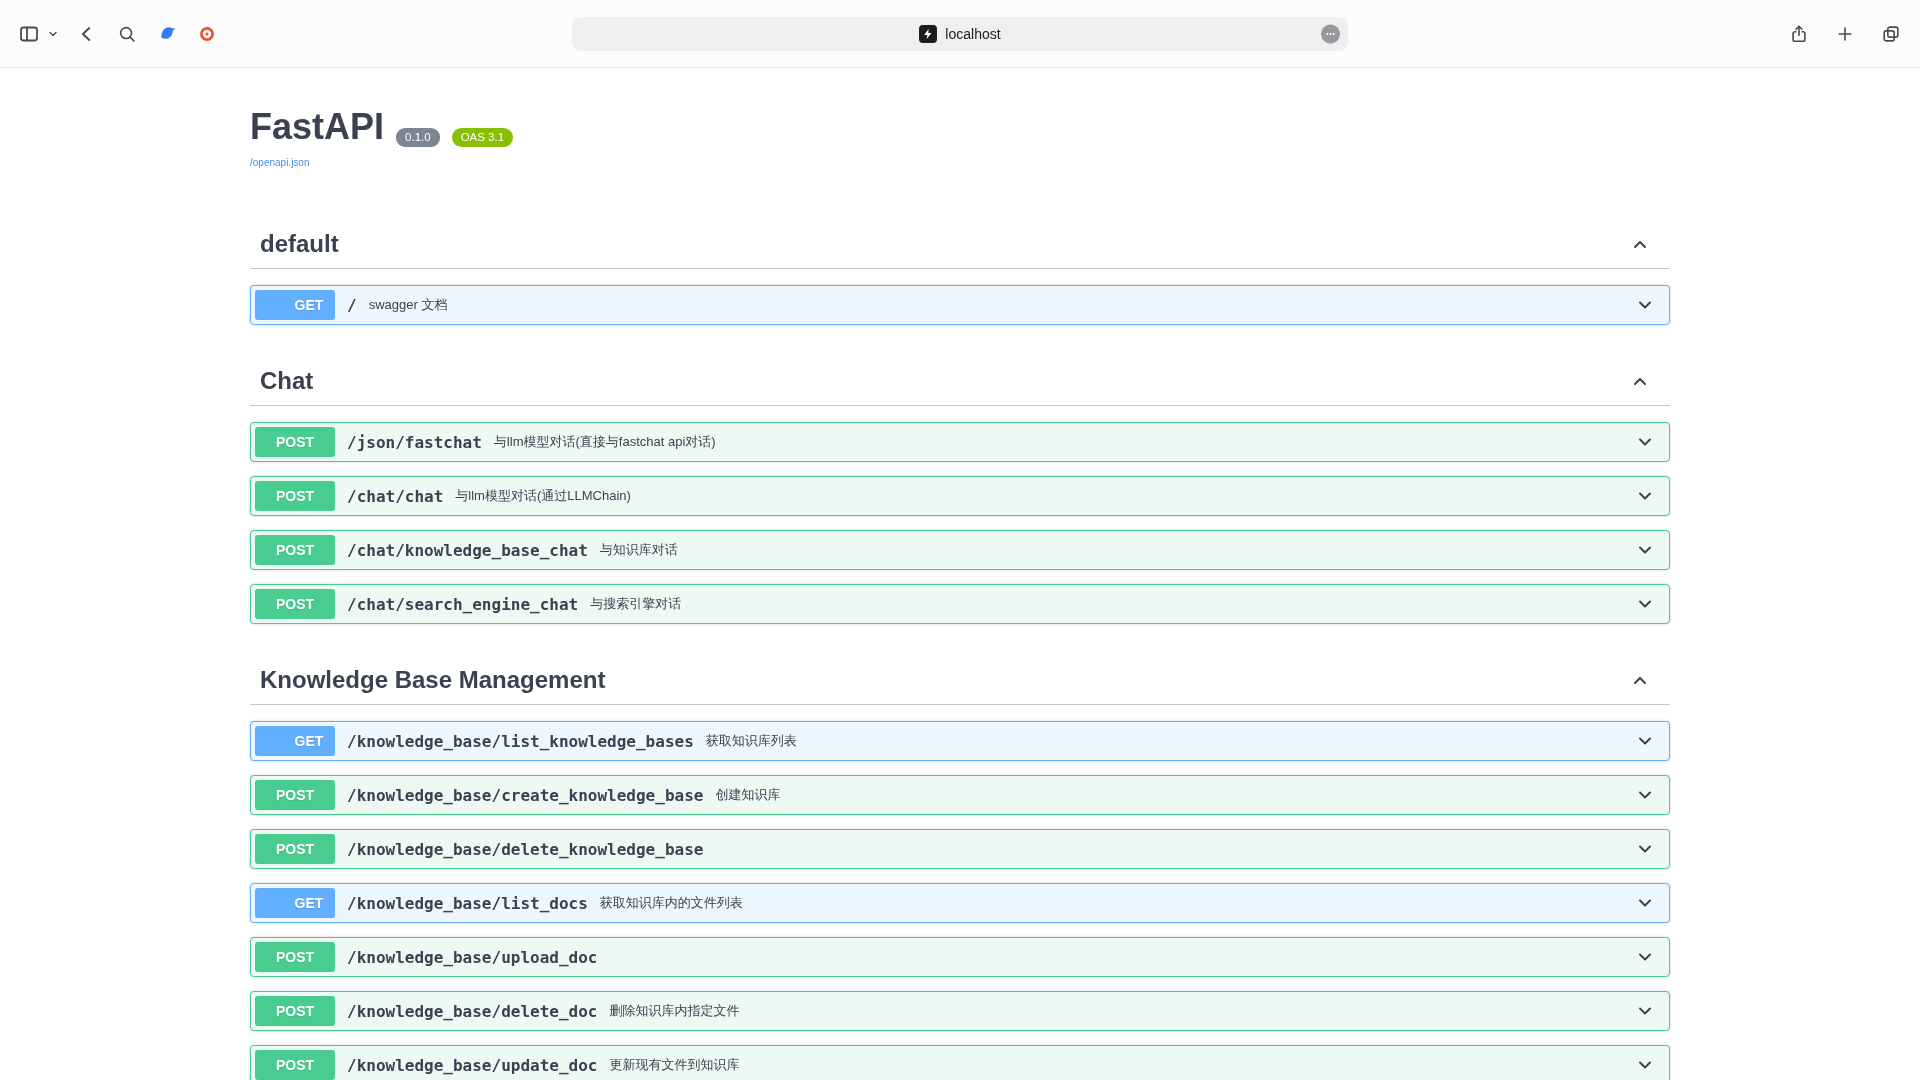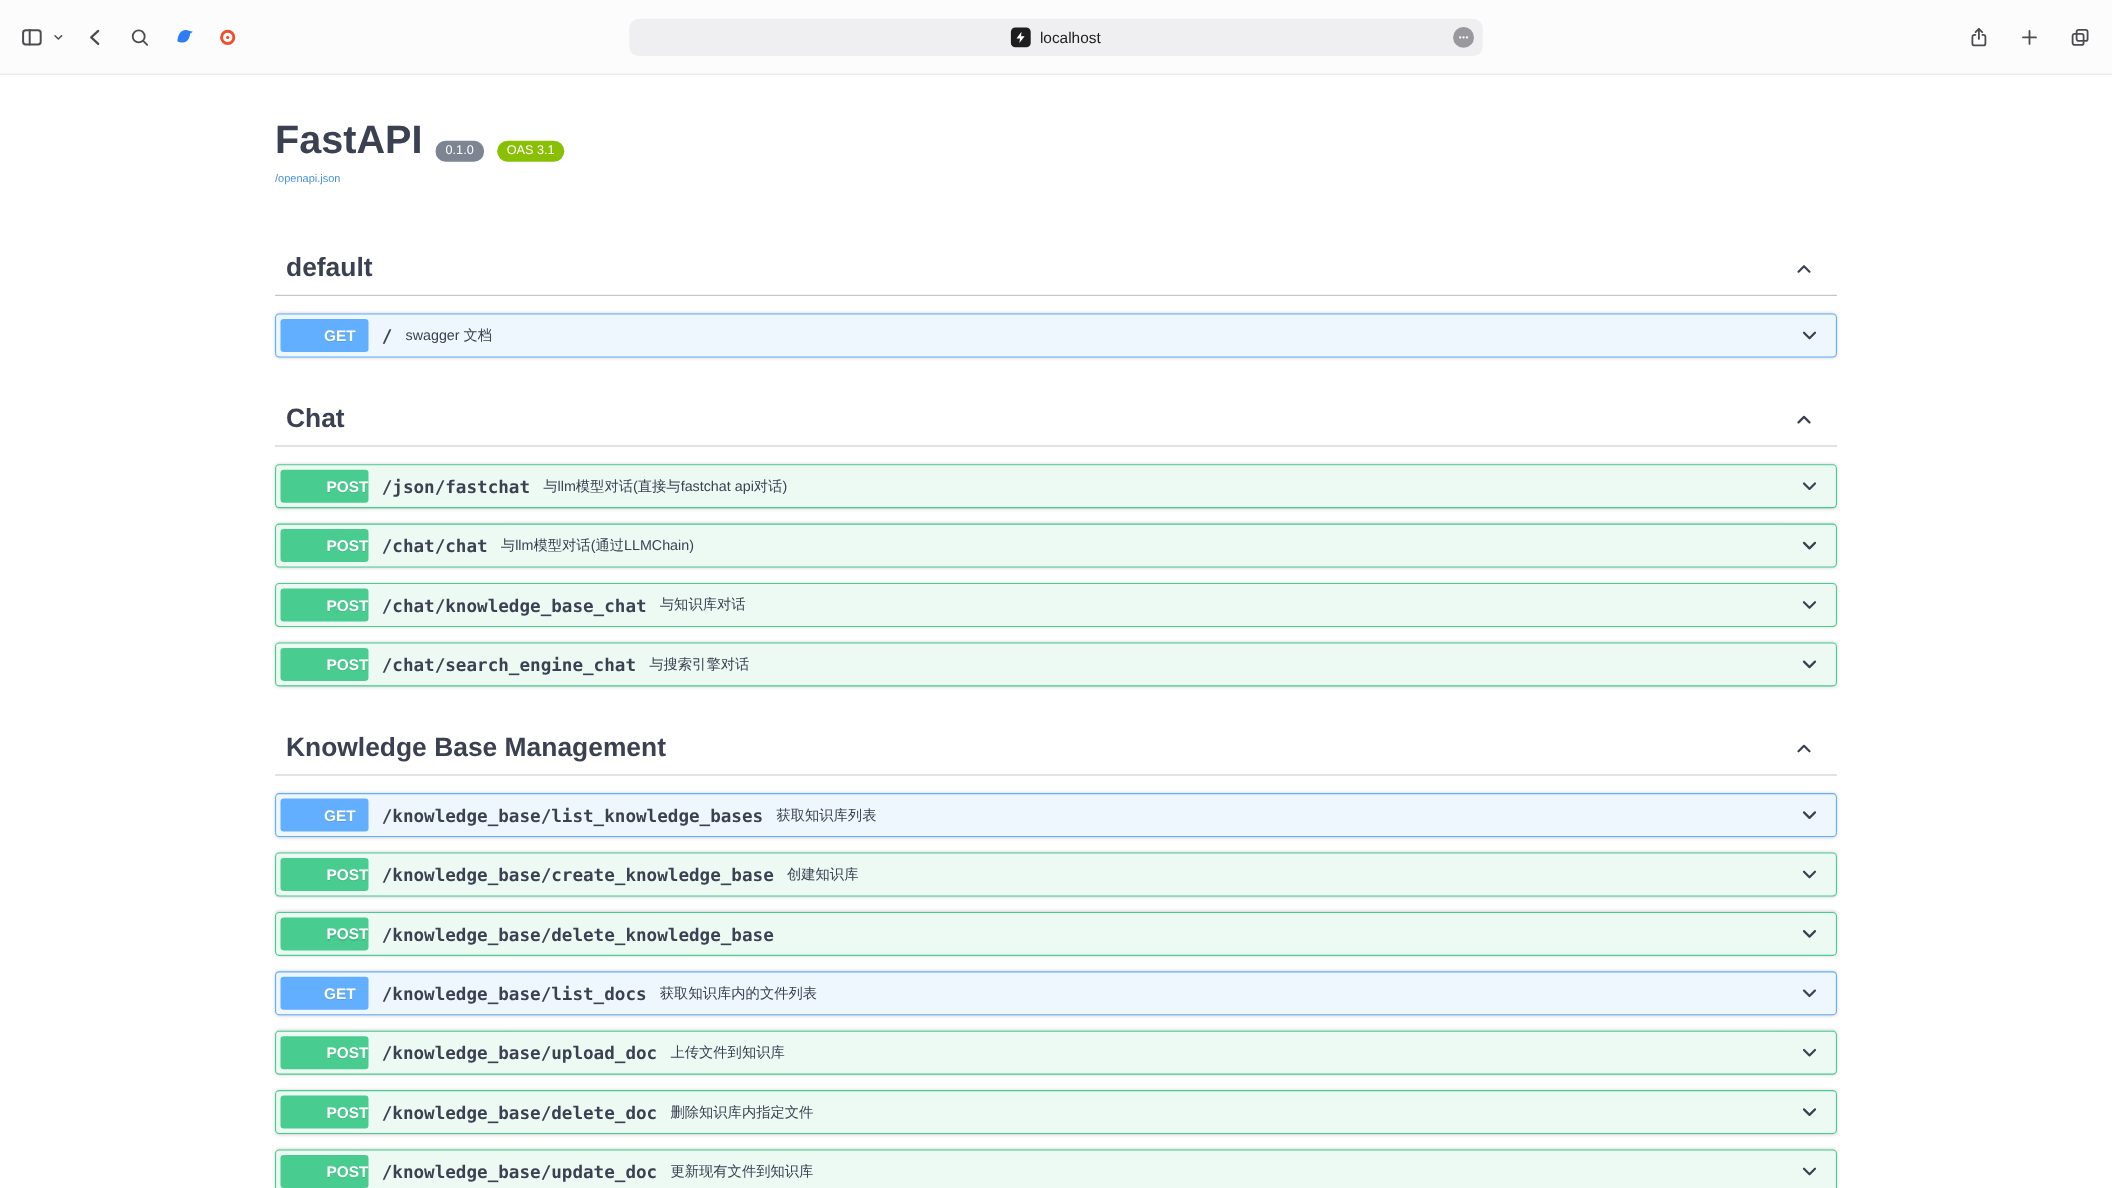--- a/index.html
+++ b/index.html
@@ -70,21 +70,21 @@
     box-shadow:0 0 3px rgba(0,0,0,.19); cursor:pointer;
   }
   .opblock-get  { background:var(--get_bg,#eff7fe);  border-color:var(--get,#61affe); }
   .opblock-post { background:var(--post_bg,#edfaf4); border-color:var(--post,#49cc90); }
   .opblock-summary { display:flex; align-items:center; padding:4px; }
   .opblock-summary-method {
     min-width:80px; text-align:center; padding:7px 0; border-radius:3px;
     font-size:14px; font-weight:700; color:#fff; text-shadow:0 1px 0 rgba(0,0,0,.1);
   }
   .opblock-get  .opblock-summary-method { background:var(--get,#61affe);padding-left:28px; }
-  .opblock-post .opblock-summary-method { background:var(--post,#49cc90);text-align:right; }
+  .opblock-post .opblock-summary-method { background:var(--post,#49cc90); }
   .opblock-summary-path {
     font-family:"DejaVu Sans Mono","Liberation Mono",monospace;
     font-size:16px; font-weight:700; color:var(--heading,#3b4151); padding:0 12px 0 12px;
     white-space:nowrap;
   }
   .opblock-summary-description { flex:1; font-size:13px; color:var(--heading,#3b4151); padding-right:10px; }
   .opblock-arrow { margin:0 10px 0 auto; display:flex; }
   .arrow-svg { stroke:#3b4151; stroke-width:2; fill:none; stroke-linecap:round; stroke-linejoin:round; }
 </style>
 </head>
@@ -344,21 +344,20 @@
                     <polyline points="5,7.5 10,12.5 15,7.5"></polyline>
                   </svg>
       </span>
     </div>
   </div>
 
   <div class="opblock opblock-post">
     <div class="opblock-summary">
       <span class="opblock-summary-method">POST</span>
       <span class="opblock-summary-path">/knowledge_base/upload_doc</span>
-      <span class="opblock-summary-description">上传文件到知识库</span>
       <span class="opblock-arrow">
         <svg width="20" height="20" viewBox="0 0 20 20" class="arrow-svg">
                     <polyline points="5,7.5 10,12.5 15,7.5"></polyline>
                   </svg>
       </span>
     </div>
   </div>
 
   <div class="opblock opblock-post">
     <div class="opblock-summary">

